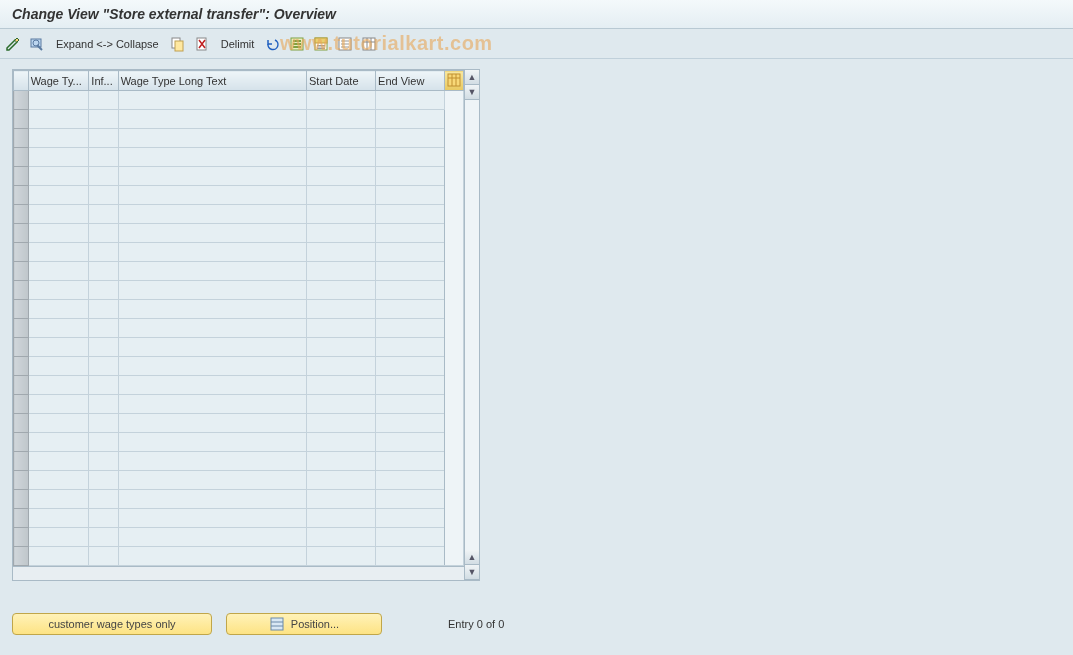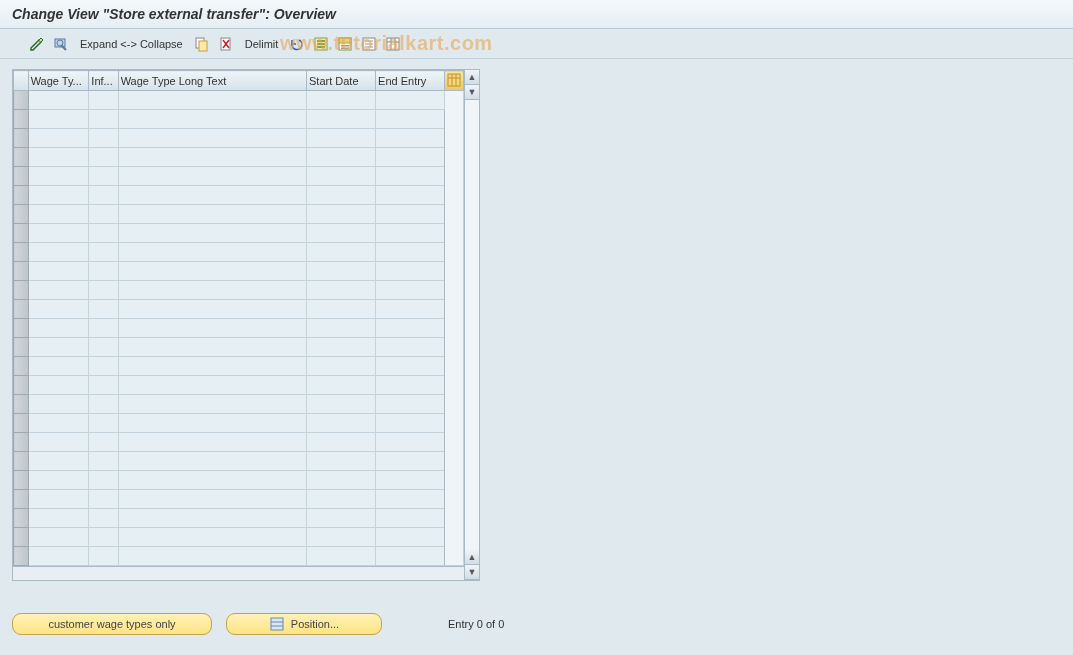--- a/index.html
+++ b/index.html
@@ -17,21 +17,21 @@
       background: linear-gradient(to bottom, #f4f9fb 0%, #e4eef3 100%);
       border-bottom: 1px solid #b8c9d3;
       padding: 6px 12px;
       font-style: italic;
       font-weight: bold;
       font-size: 14px;
       color: #333;
     }
     .toolbar {
       background: #dfe9ee;
-      padding: 4px 28px;
+      padding: 4px 4px;
       display: flex;
       align-items: center;
       gap: 6px;
       border-bottom: 1px solid #c0d0da;
       height: 30px;
     }
     .tool-icon {
       width: 18px;
       height: 18px;
       display: inline-flex;
@@ -136,21 +136,21 @@
       align-items: center;
       gap: 14px;
     }
     .btn {
       display: inline-flex;
       align-items: center;
       justify-content: center;
       height: 22px;
       font-size: 11px;
       border: 1px solid #c0a64a;
-      border-radius: 9px;
+      border-radius: 4px;
       background: linear-gradient(to bottom,#fff2b8,#fde384);
       cursor: pointer;
       color: #444;
       padding: 0 12px;
     }
     .btn.wide { width: 200px; }
     .btn.pos { width: 156px; }
     .btn-icon {
       width: 16px; height:16px;
       margin-right: 6px;
@@ -258,21 +258,21 @@
           <col class="col-end">
           <col class="col-cfg">
       </colgroup>
       <thead>
         <tr>
           <th></th>
           <th>Wage Ty...</th>
           <th>Inf...</th>
           <th>Wage Type Long Text</th>
           <th>Start Date</th>
-          <th>End Entry</th>
+          <th>End View</th>
           <th class="cfg">
             <svg width="14" height="14" viewBox="0 0 14 14">
                 <rect x="1" y="1" width="12" height="12" fill="#f8d878" stroke="#c09030"></rect>
                 <line x1="1" y1="5" x2="13" y2="5" stroke="#c09030"></line>
                 <line x1="5" y1="1" x2="5" y2="13" stroke="#c09030"></line>
                 <line x1="9" y1="1" x2="9" y2="13" stroke="#c09030"></line>
               </svg>
           </th>
         </tr>
       </thead>

